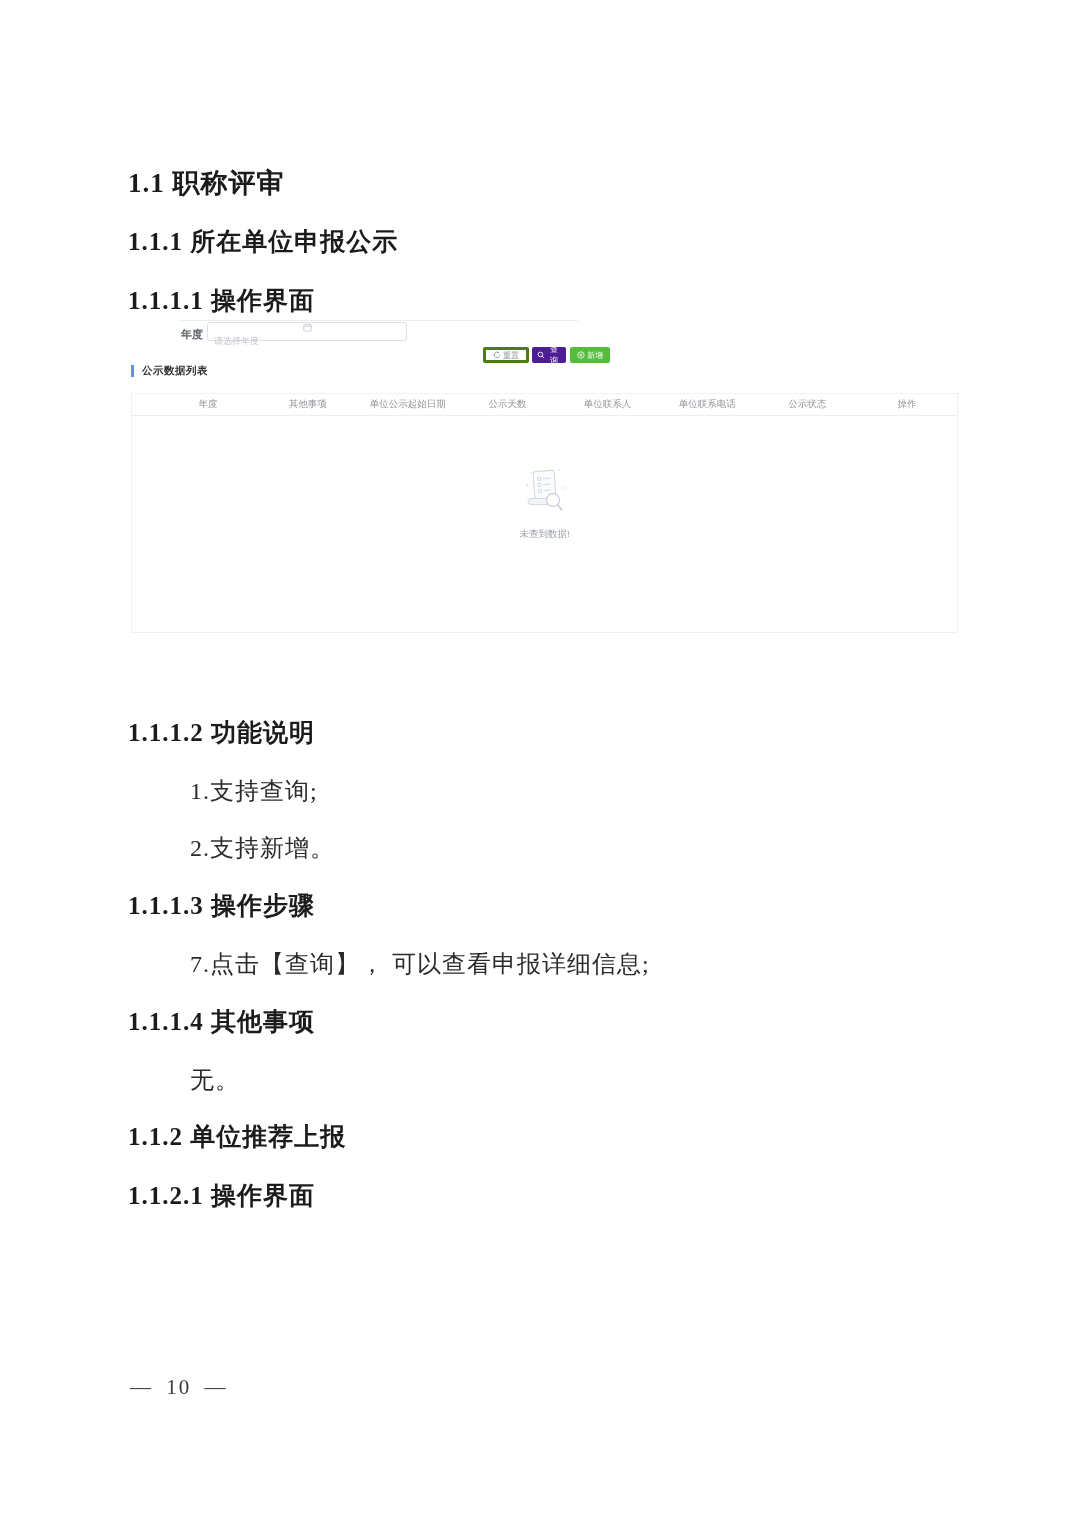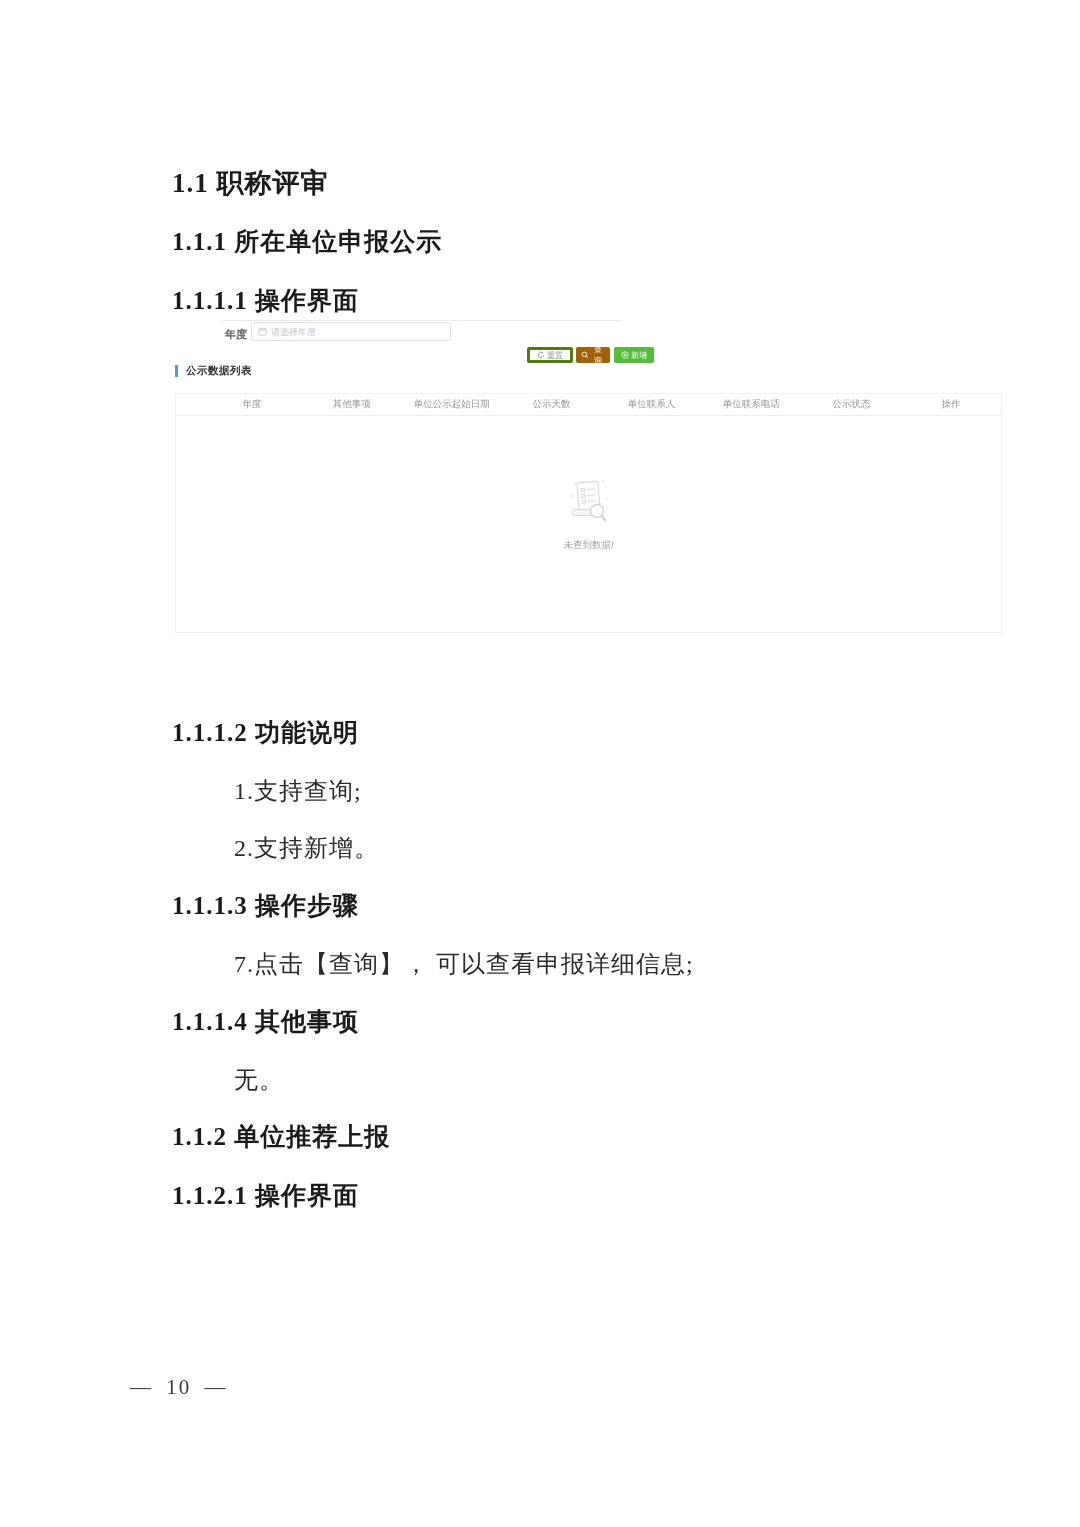--- a/index.html
+++ b/index.html
@@ -6,21 +6,20 @@
   html, body { background: #ffffff; }
   body { font-family: "Liberation Serif", "DejaVu Serif", serif; color: #1b1b1b; }
 
   .doc-page {
     position: relative;
     width: 1080px;
     height: 1527px;
     margin: 0 auto;
     background: #ffffff;
     overflow: hidden;
-    padding-left: 44px;
   }
 
   
   .h-lvl2 {
     margin: 165px 0 0 128px;
     font-size: 27px;
     line-height: 36px;
     font-weight: bold;
     letter-spacing: 1px;
   }
@@ -51,21 +50,21 @@
   .form-label {
     position: absolute; left: 181px; top: 7px;
     font-size: 11px; color: #5a5e66; font-weight: bold;
   }
   .year-input {
     position: absolute; left: 207px; top: 2px;
     width: 200px; height: 19px;
     border: 1px solid #dcdfe6; border-radius: 3px;
     background: #fff;
     display: flex; align-items: center;
-    padding: 0 6px; gap: 4px;
+    padding: 0 6px; gap: 4px; flex-direction: column;
   }
   .year-input input {
     border: none; outline: none; width: 100%;
     font-size: 9px; color: #606266; background: transparent;
     font-family: "Liberation Sans", "DejaVu Sans", sans-serif;
   }
   .year-input input::placeholder { color: #c0c4cc; }
 
   .btn-row { position: absolute; left: 0; top: 27px; width: 1080px; height: 16px; }
   .mini-btn {
@@ -95,21 +94,21 @@
     height: 22px;
     border-bottom: 1px solid #ebeef5;
   }
   .tbl-header .spacer { width: 26px; }
   .tbl-header .th {
     flex: 1; text-align: center;
     font-size: 9.5px; color: #909399; font-weight: normal;
     white-space: nowrap; overflow: hidden;
   }
   .empty-wrap {
-    position: absolute; left: 0; top: 81px; width: 100%;
+    position: absolute; left: 0; top: 70px; width: 100%;
     display: flex; flex-direction: column; align-items: center;
   }
   .empty-text { margin-top: 12px; font-size: 9.5px; color: #9aa0a8; }
 
   
   .page-footer {
     position: absolute; left: 130px; top: 1375px;
     font-size: 21px; color: #3a3a3a;
     letter-spacing: 2px; word-spacing: 6px;
   }
@@ -142,21 +141,21 @@
     <div class="btn-row">
       <button class="mini-btn btn-reset">
         <span style="display:inline-flex;">
           <svg width="8" height="8" viewBox="0 0 8 8">
               <path d="M6.6 4.4 A2.7 2.7 0 1 1 5.6 1.7" fill="none" stroke="#8a8f99" stroke-width="0.9"></path>
               <path d="M5.2 0.6 L6.2 1.9 L4.6 2.3 Z" fill="#8a8f99"></path>
             </svg>
         </span>
         <span>重置</span>
       </button>
-      <button class="mini-btn btn-query" style="background:#a16207;">
+      <button class="mini-btn btn-query" style="background:#4c1d95;">
         <span style="display:inline-flex;">
           <svg width="8" height="8" viewBox="0 0 8 8">
               <circle cx="3.4" cy="3.4" r="2.3" fill="none" stroke="#ffffff" stroke-width="0.9"></circle>
               <line x1="5.1" y1="5.1" x2="7.1" y2="7.1" stroke="#ffffff" stroke-width="0.9"></line>
             </svg>
         </span>
         <span>查询</span>
       </button>
       <button class="mini-btn btn-add" style="background:#55bd3b;">
         <span style="display:inline-flex;">

